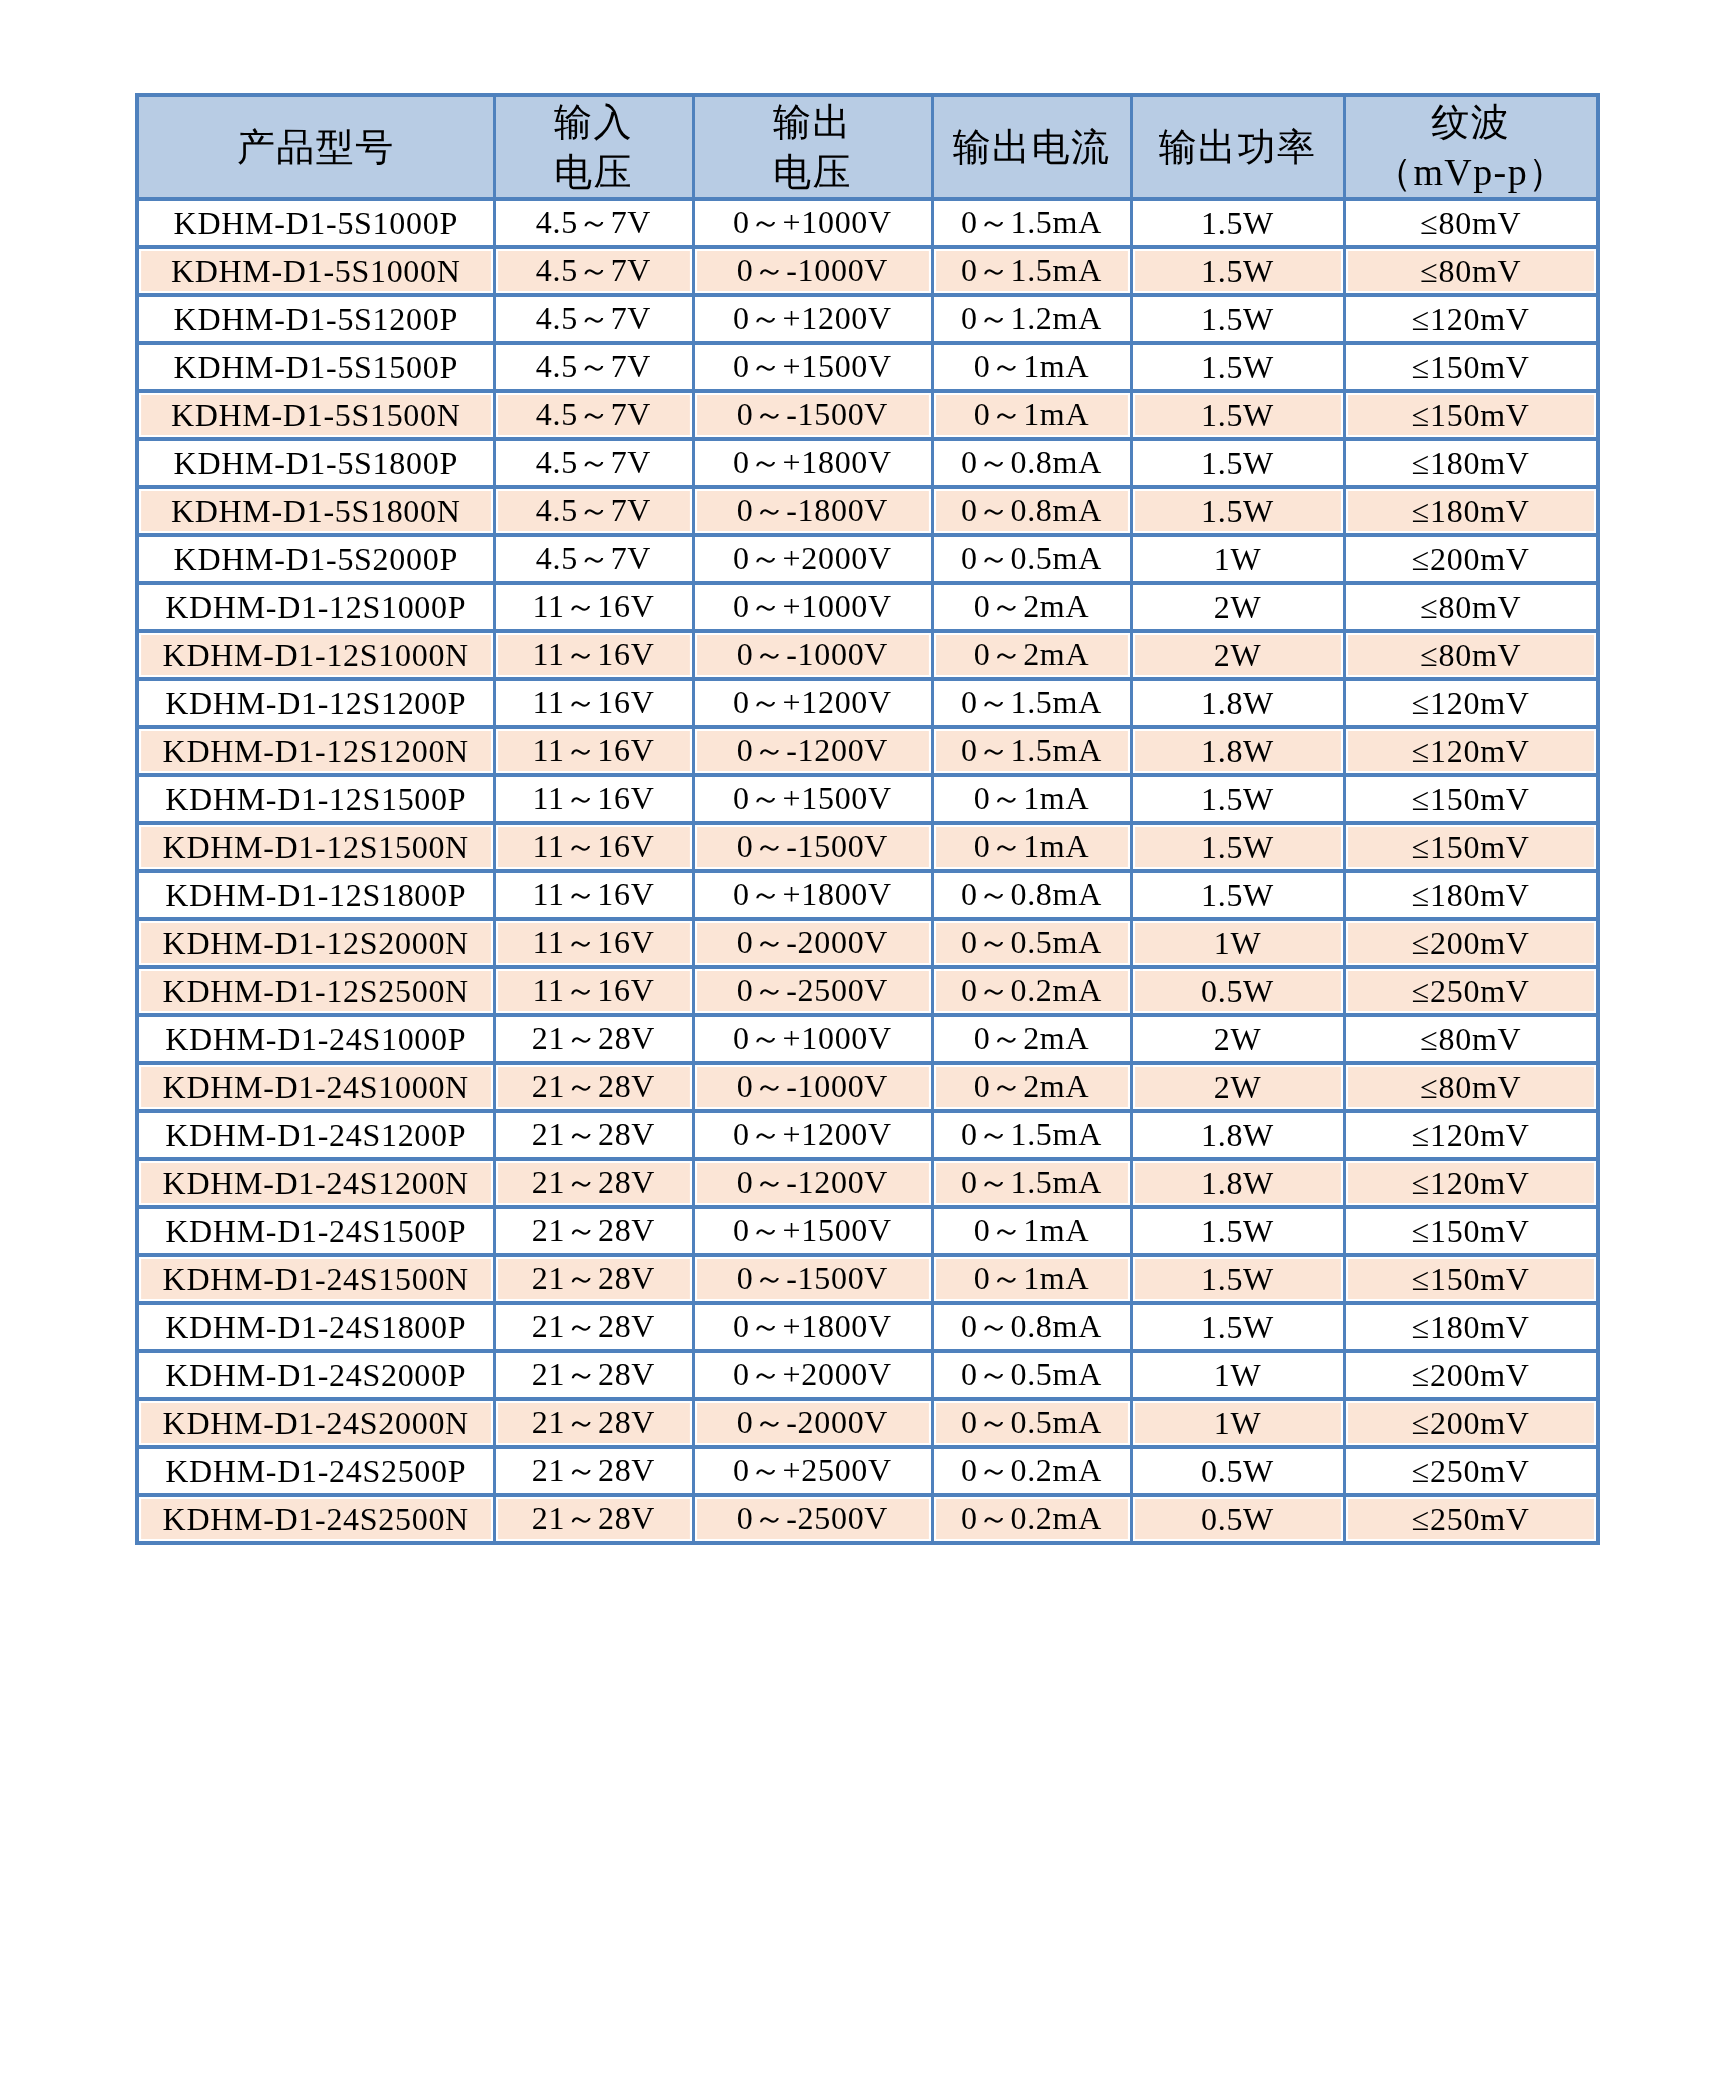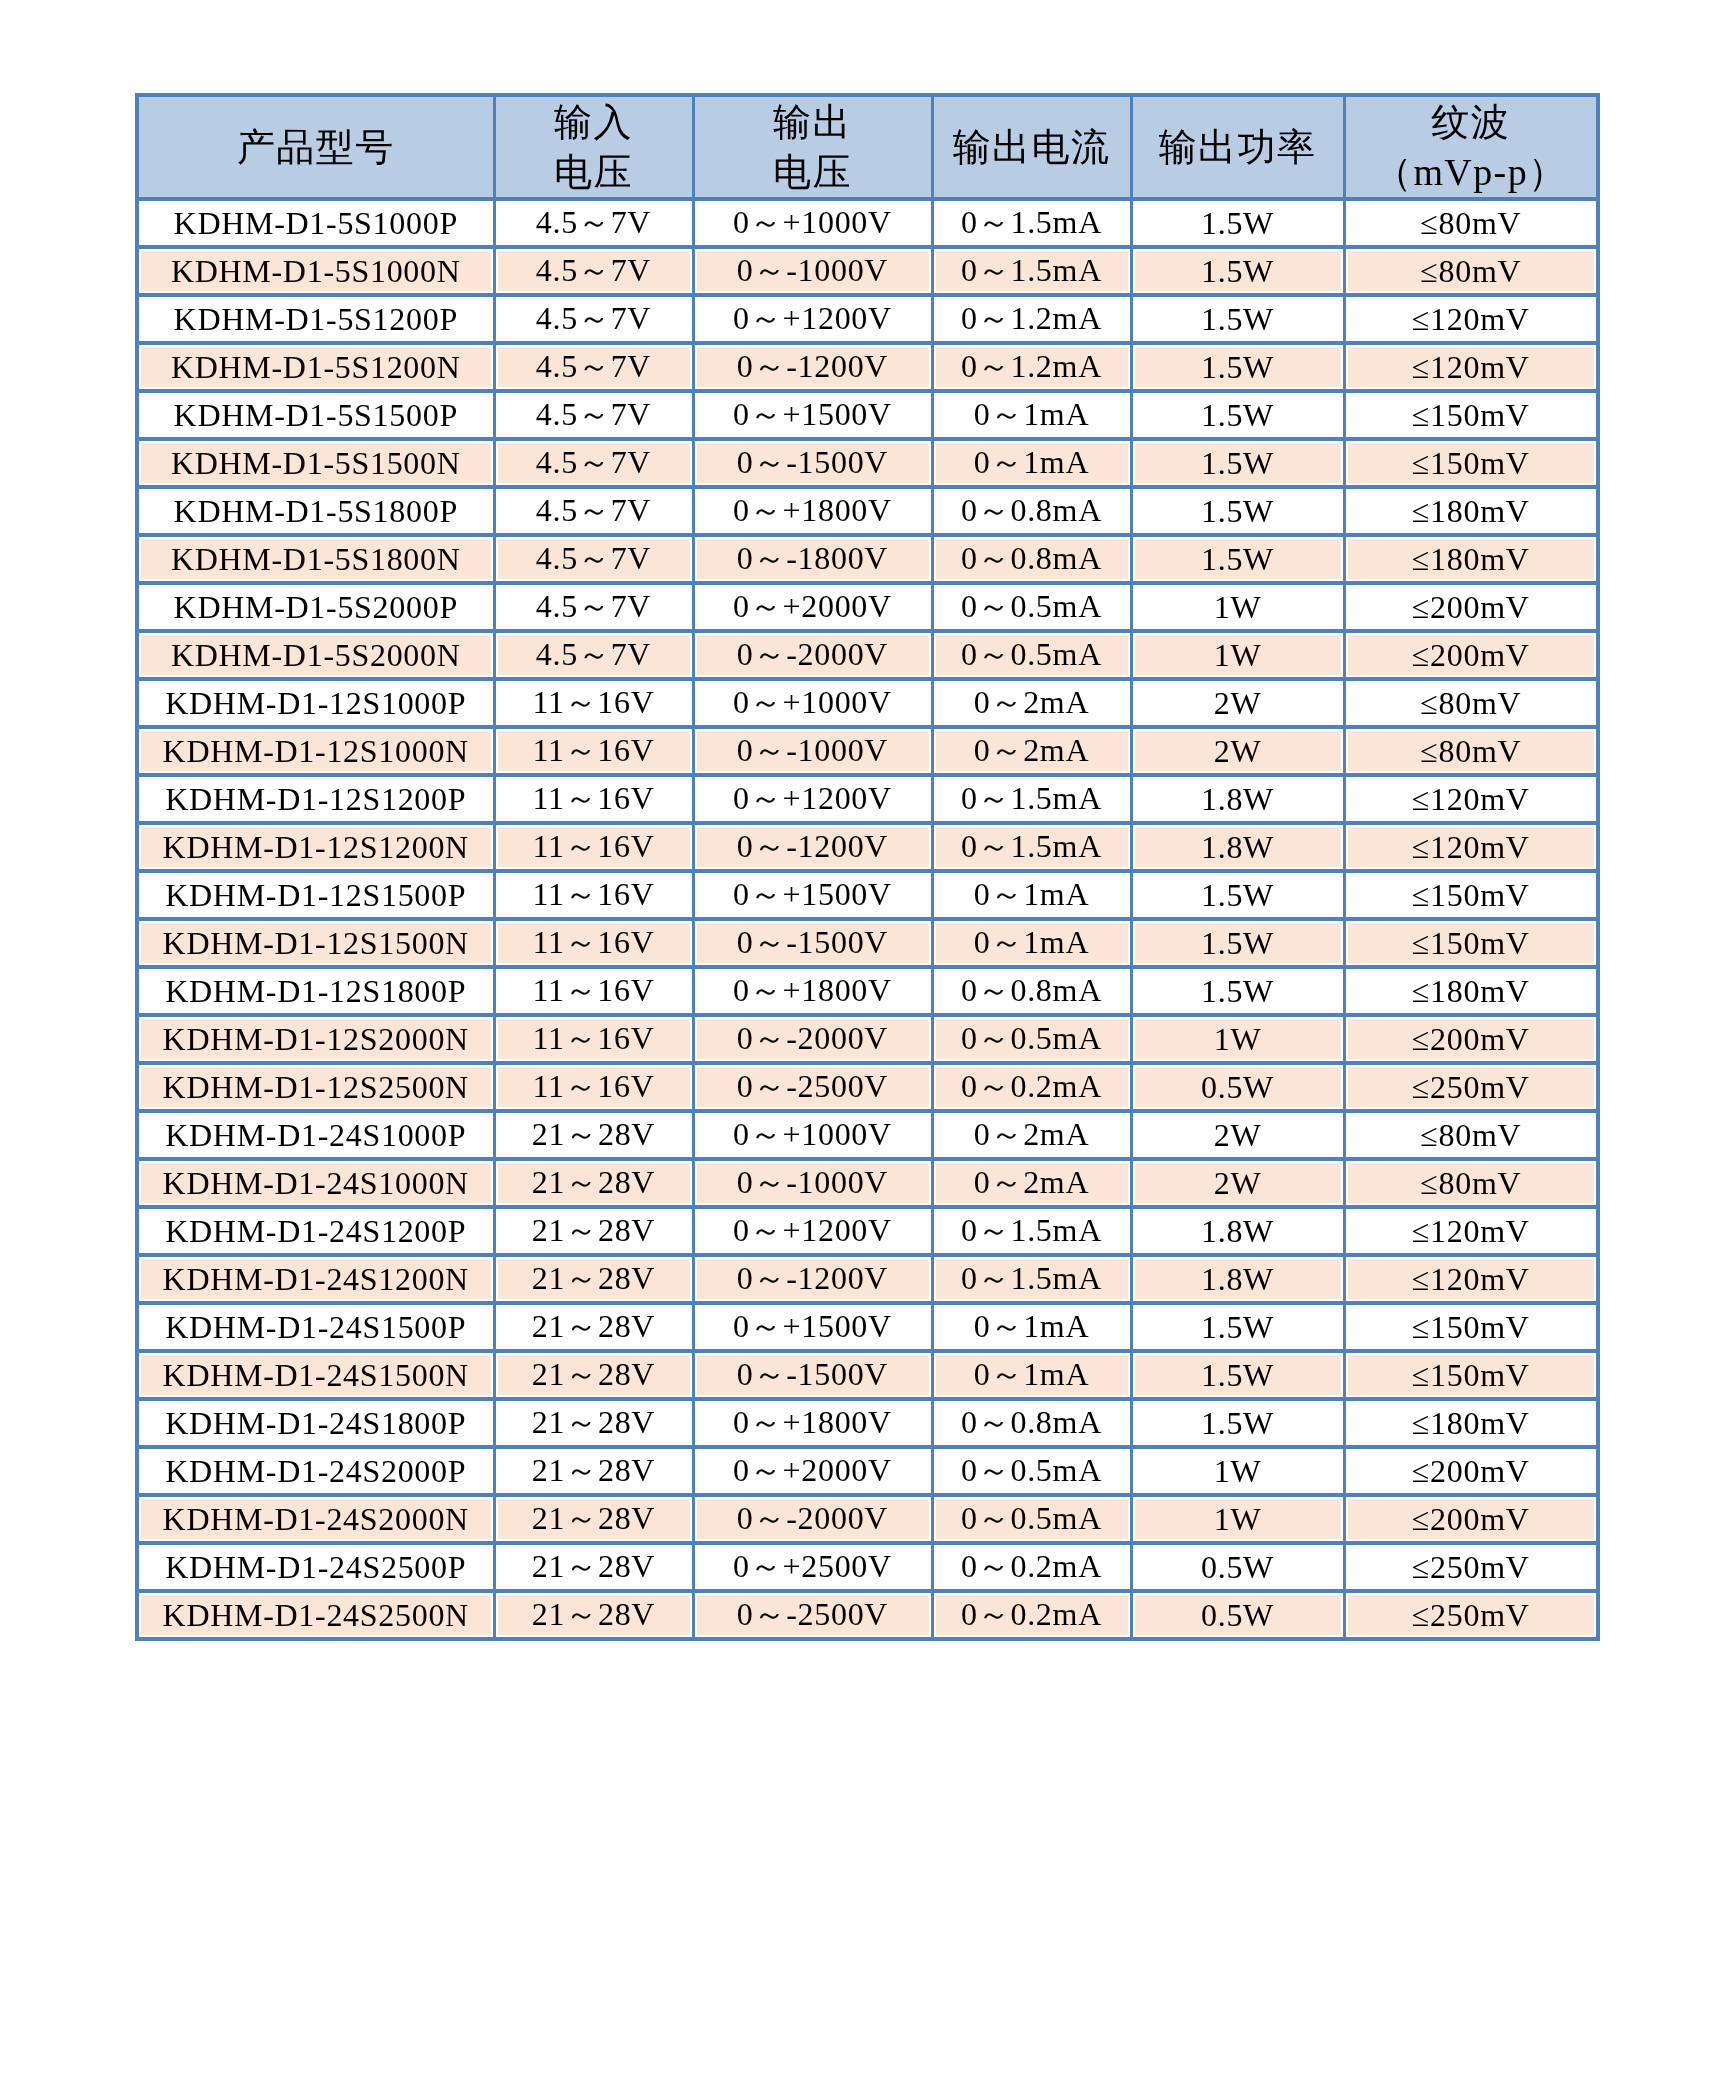--- a/index.html
+++ b/index.html
@@ -118,28 +118,20 @@
           <td>≤80mV</td>
         </tr>
         <tr>
           <td>KDHM-D1-5S1200P</td>
           <td>4.5～7V</td>
           <td>0～+1200V</td>
           <td>0～1.2mA</td>
           <td>1.5W</td>
           <td>≤120mV</td>
         </tr>
-        <tr class="alt">
-          <td>KDHM-D1-5S1200N</td>
-          <td>4.5～7V</td>
-          <td>0～-1200V</td>
-          <td>0～1.2mA</td>
-          <td>1.5W</td>
-          <td>≤120mV</td>
-        </tr>
         <tr>
           <td>KDHM-D1-5S1500P</td>
           <td>4.5～7V</td>
           <td>0～+1500V</td>
           <td>0～1mA</td>
           <td>1.5W</td>
           <td>≤150mV</td>
         </tr>
         <tr class="alt">
           <td>KDHM-D1-5S1500N</td>
@@ -162,28 +154,20 @@
           <td>4.5～7V</td>
           <td>0～-1800V</td>
           <td>0～0.8mA</td>
           <td>1.5W</td>
           <td>≤180mV</td>
         </tr>
         <tr>
           <td>KDHM-D1-5S2000P</td>
           <td>4.5～7V</td>
           <td>0～+2000V</td>
-          <td>0～0.5mA</td>
-          <td>1W</td>
-          <td>≤200mV</td>
-        </tr>
-        <tr class="alt">
-          <td>KDHM-D1-5S2000N</td>
-          <td>4.5～7V</td>
-          <td>0～-2000V</td>
           <td>0～0.5mA</td>
           <td>1W</td>
           <td>≤200mV</td>
         </tr>
         <tr>
           <td>KDHM-D1-12S1000P</td>
           <td>11～16V</td>
           <td>0～+1000V</td>
           <td>0～2mA</td>
           <td>2W</td>

